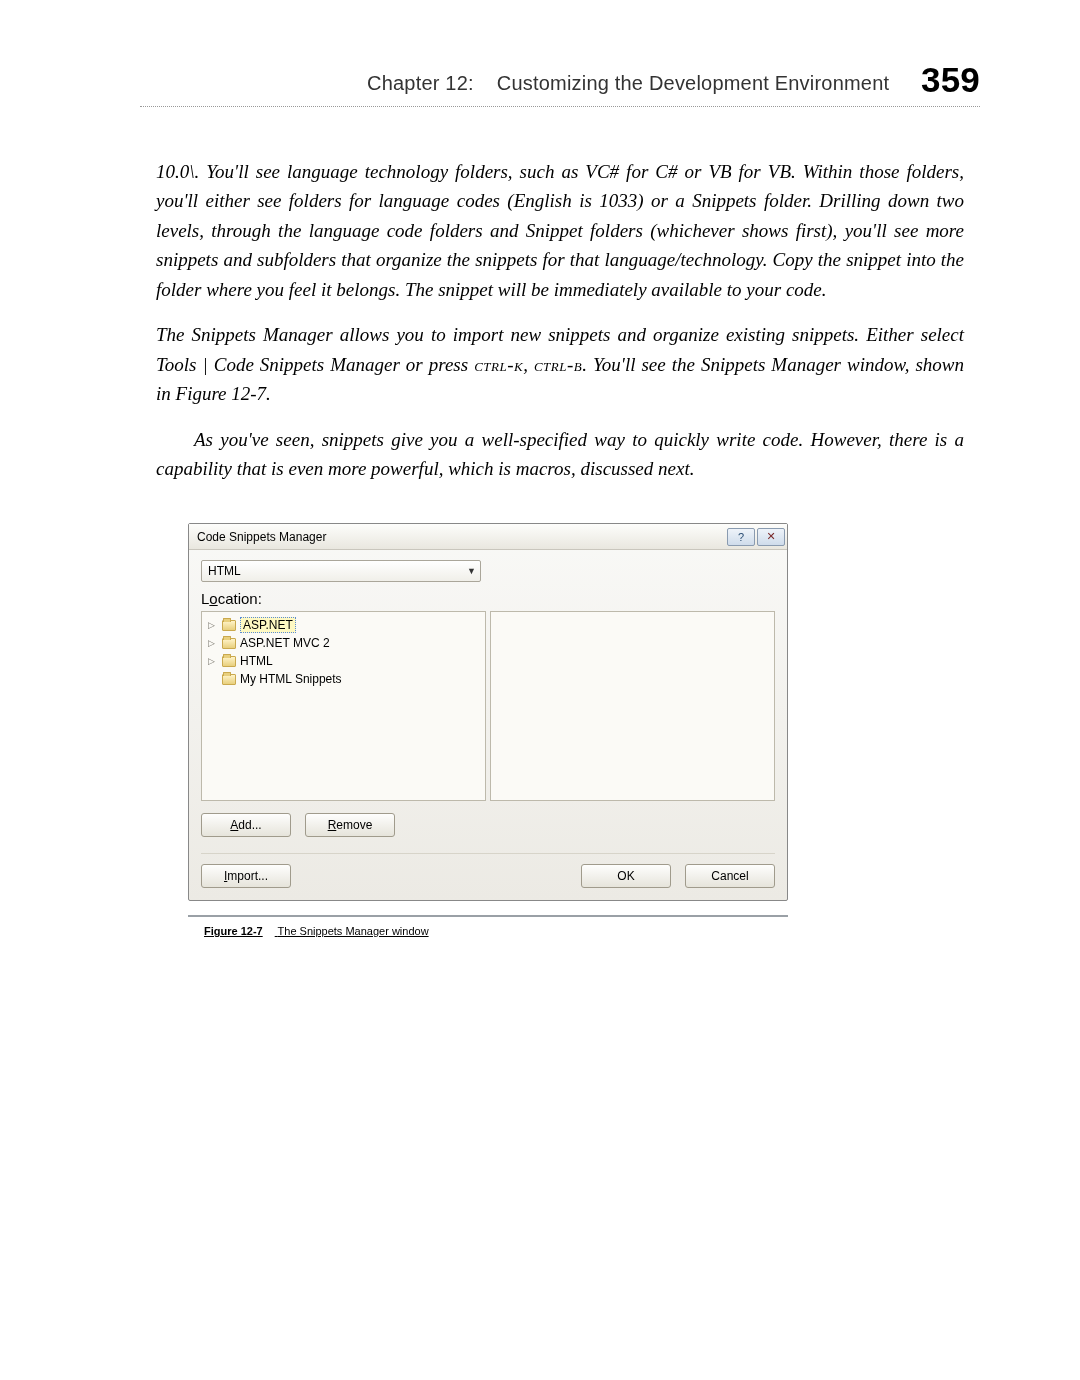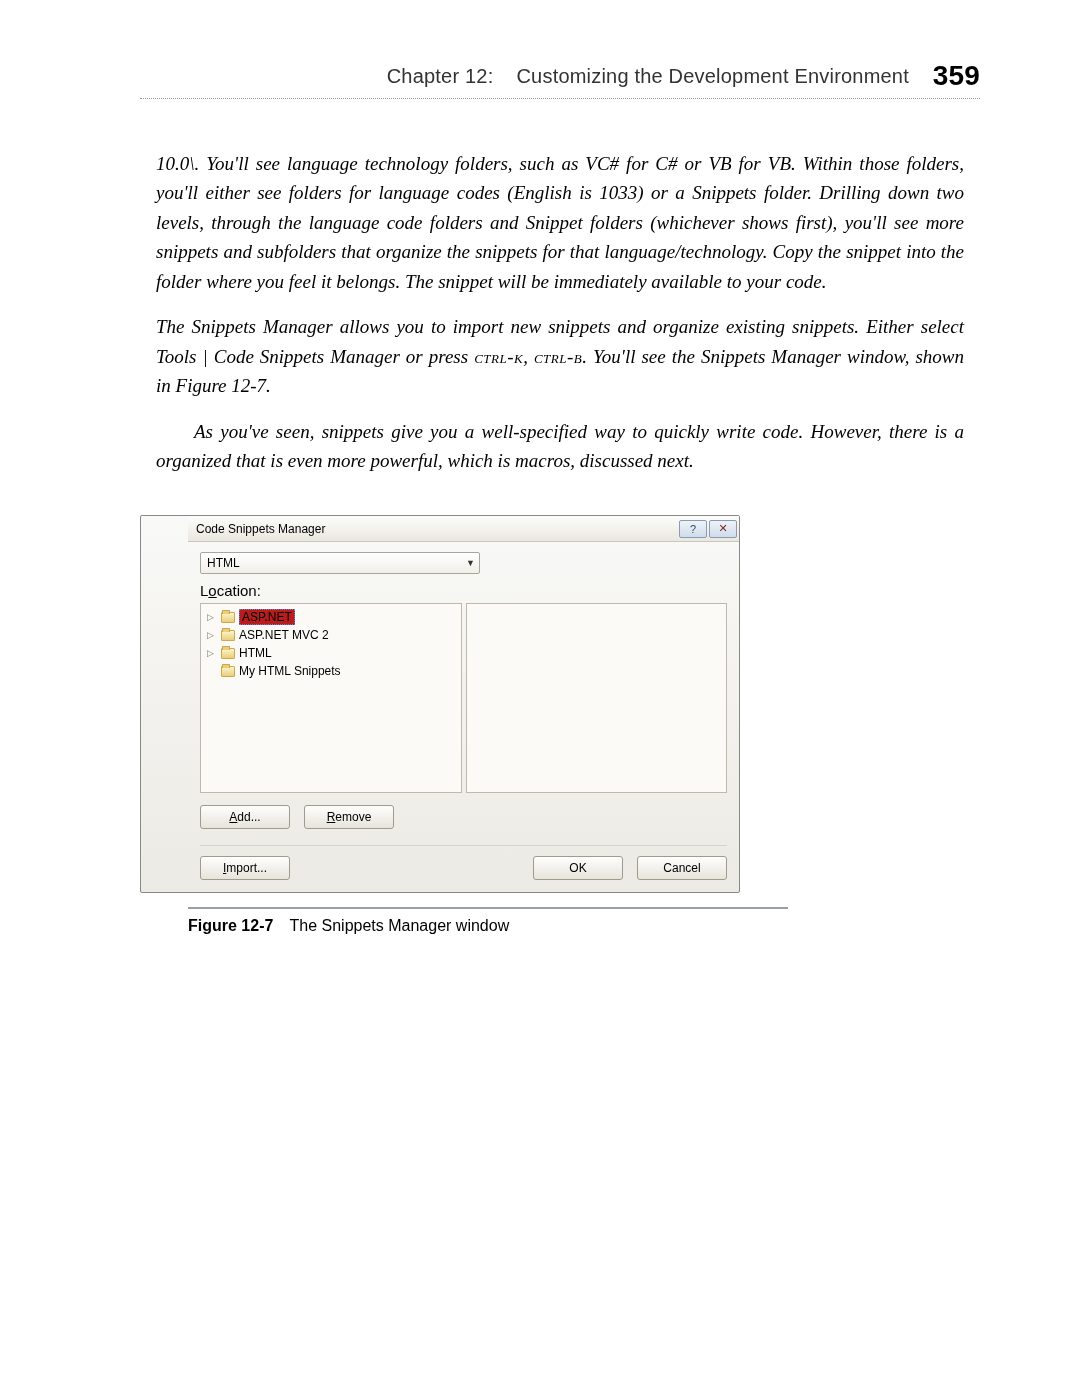--- a/index.html
+++ b/index.html
@@ -20,23 +20,23 @@
     font-size: 20px;
     color: #333;
     border-bottom: 1px dotted #999;
     padding-bottom: 6px;
     margin-bottom: 50px;
     letter-spacing: 0.2px;
   }
   .running-head .chap { font-weight: 300; }
   .running-head .pagenum {
     font-weight: 700;
-    font-size: 28px;
+    font-size: 35px;
     color: #000;
-    margin-left: 18px;
+    margin-left: 26px;
     vertical-align: -2px;
   }
   p.body {
     font-size: 19px;
     line-height: 1.55;
     text-align: justify;
     margin: 16px;
     font-style: italic;
   }
   p.body + p.body { text-indent: 2em; }
@@ -44,28 +44,28 @@
   h3.section {
     font-family: 'Trebuchet MS', Arial, sans-serif;
     font-weight: 400;
     font-size: 26px;
     margin-top: 18px;
     margin-bottom: 6px;
     letter-spacing: 0.2px;
   }
   .figure-wrap { margin-top: 40px; }
   .dialog {
+    margin-left: 48px;
     width: 600px;
     background: linear-gradient(#f9f9f7,#eceae4);
     border: 1px solid #888;
     border-radius: 2px;
     font-family: 'Segoe UI', Tahoma, sans-serif;
     font-size: 12px;
     color: #000;
-    padding-left: 47px;
   }
   .titlebar {
     background: linear-gradient(#fdfdfb,#e9e7df);
     height: 26px;
     border-bottom: 1px solid #c9c6bd;
     display: flex;
     align-items: center;
     padding: 0 2px 0 8px;
   }
   .titlebar .title { flex: 1; font-size: 12px; }
@@ -126,21 +126,21 @@
   .folder-icon::before {
     content: "";
     position: absolute; top: -3px; left: 0;
     width: 6px; height: 3px;
     background: #e8cf7d;
     border: 1px solid #caa94e;
     border-bottom: none;
     border-radius: 1px 1px 0 0;
   }
   .tree-row.selected .node-label {
-    background: #b91c1c;
+    background: #fef9c3;
     border: 1px dotted #5a8bd6;
     padding: 0 2px;
   }
   .btnrow { display: flex; gap: 14px; margin-top: 12px; }
   .btnrow2 {
     display: flex; margin-top: 16px;
     border-top: 1px solid #d7d4c9;
     padding-top: 10px;
   }
   .btn {
@@ -153,44 +153,45 @@
     padding: 0 12px;
   }
   .btn .u { text-decoration: underline; }
   .btnrow2 .spacer { flex: 1; }
   .fig-rule {
     border: none; border-top: 2px solid #9aa0a6;
     margin: 14px 0 8px 48px;
     width: 600px;
   }
   .caption {
-    margin-left: 48px;
+    margin-left: 64px;
     font-family: Arial, sans-serif;
-    font-size: 16px;
+    font-size: 11px;
+    text-decoration: underline;
   }
   .caption .figlabel { font-weight: 700; margin-right: 12px; }
 </style>
 </head>
 <body>
 
 <div class="page">
   <div class="running-head">
     <span class="chap">Chapter 12:</span>
     &nbsp;&nbsp;
     <span>Customizing the Development Environment</span>
     <span class="pagenum">359</span>
   </div>
 
   <p class="body">10.0\. You'll see language technology folders, such as VC# for C# or VB for VB. Within those folders, you'll either see folders for language codes (English is 1033) or a Snippets folder. Drilling down two levels, through the language code folders and Snippet folders (whichever shows first), you'll see more snippets and subfolders that organize the snippets for that language/technology. Copy the snippet into the folder where you feel it belongs. The snippet will be immediately available to your code.</p>
 
 
   <p class="body" style="text-indent:0">
     <span>The Snippets Manager allows you to import new snippets and organize existing snippets. Either select Tools | Code Snippets Manager or press </span><span class="smallcaps">ctrl-k</span><span>, </span><span class="smallcaps">ctrl-b</span><span>. You'll see the Snippets Manager window, shown in Figure 12-7.</span>
   </p>
-  <p class="body">As you've seen, snippets give you a well-specified way to quickly write code. However, there is a organized that is even more powerful, which is macros, discussed next.</p>
+  <p class="body">As you've seen, snippets give you a well-specified way to quickly write code. However, there is a capability that is even more powerful, which is macros, discussed next.</p>
 
   <div class="figure-wrap">
     <div class="dialog">
       <div class="titlebar">
         <div class="title">Code Snippets Manager</div>
         <div class="winbtn">
             <span>?</span>
           </div>
         <div class="winbtn close">
             <span>✕</span>

